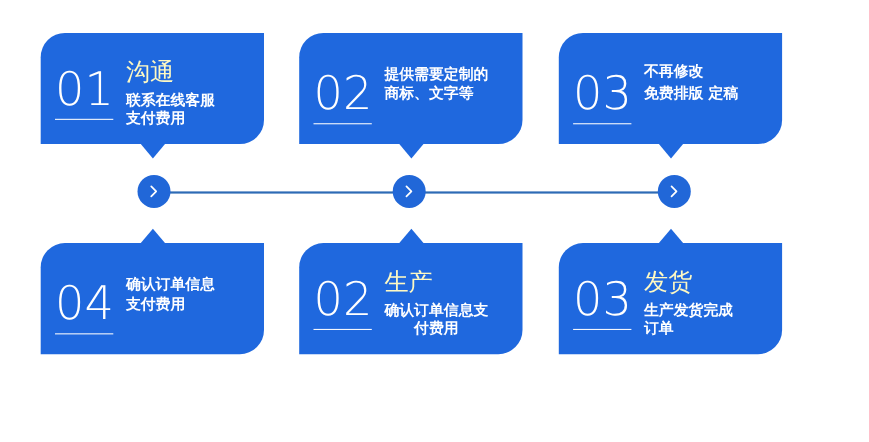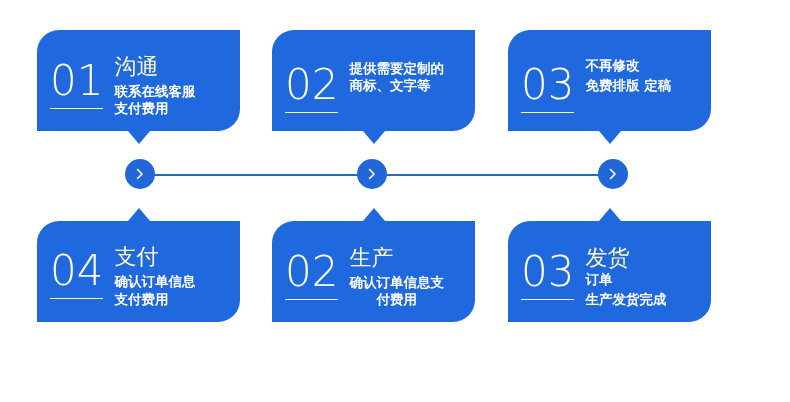--- a/index.html
+++ b/index.html
@@ -204,21 +204,20 @@
   </div>
 
   <div class="card" style="left:37px; top:221px;">
     <span class="pointer pointer-up"></span>
     <div class="card-inner">
       <div class="num-block">
         <div class="num">04</div>
         <div class="num-rule"></div>
       </div>
       <div class="text-block">
-        <div class="card-title">支付</div>
         <div class="card-desc">确认订单信息</div>
         <div class="card-desc" style="margin-top:1px;">支付费用</div>
       </div>
     </div>
   </div>
 
   <div class="card" style="left:272px; top:221px;">
     <span class="pointer pointer-up"></span>
     <div class="card-inner">
       <div class="num-block">
@@ -235,19 +234,19 @@
 
   <div class="card" style="left:508px; top:221px;">
     <span class="pointer pointer-up"></span>
     <div class="card-inner">
       <div class="num-block">
         <div class="num">03</div>
         <div class="num-rule"></div>
       </div>
       <div class="text-block">
         <div class="card-title">发货</div>
+        <div class="card-desc">生产发货完成</div>
         <div class="card-desc" style="margin-top:0;">订单</div>
-        <div class="card-desc">生产发货完成</div>
       </div>
     </div>
   </div>
 
 </div>
 
 </body></html>

